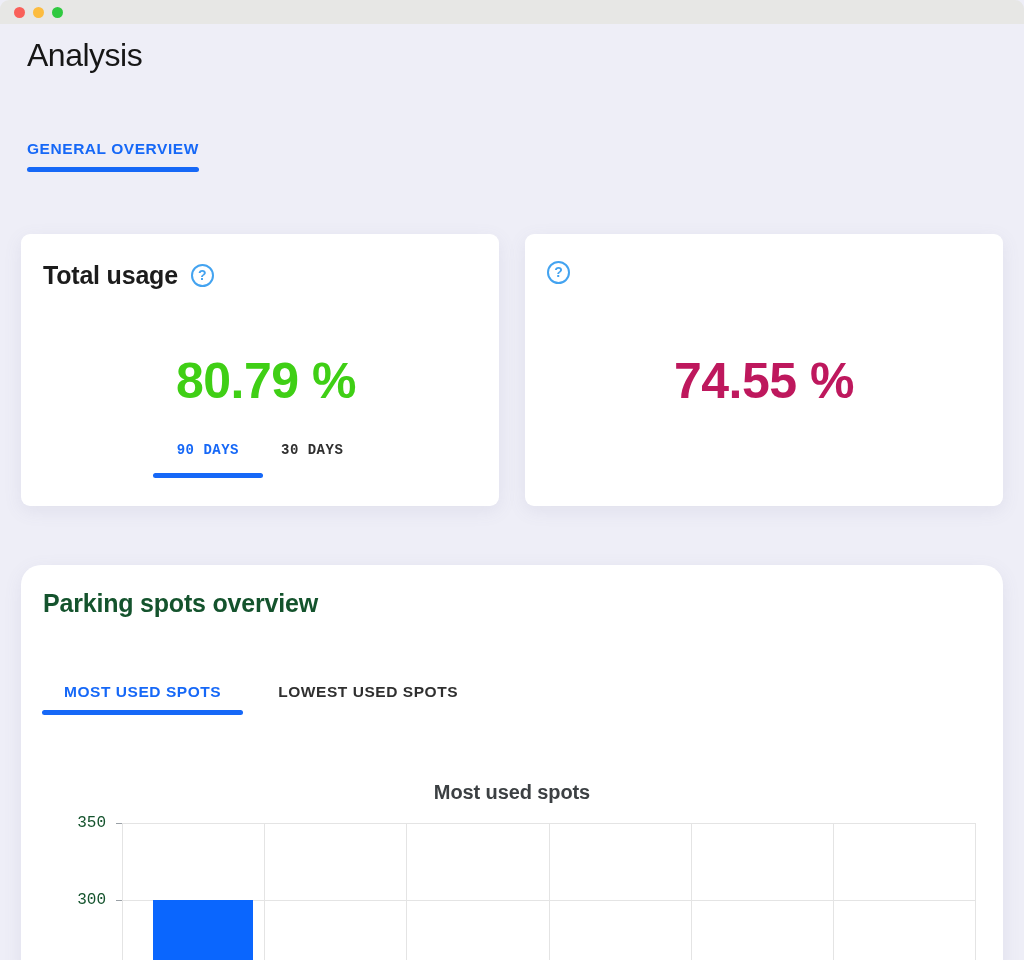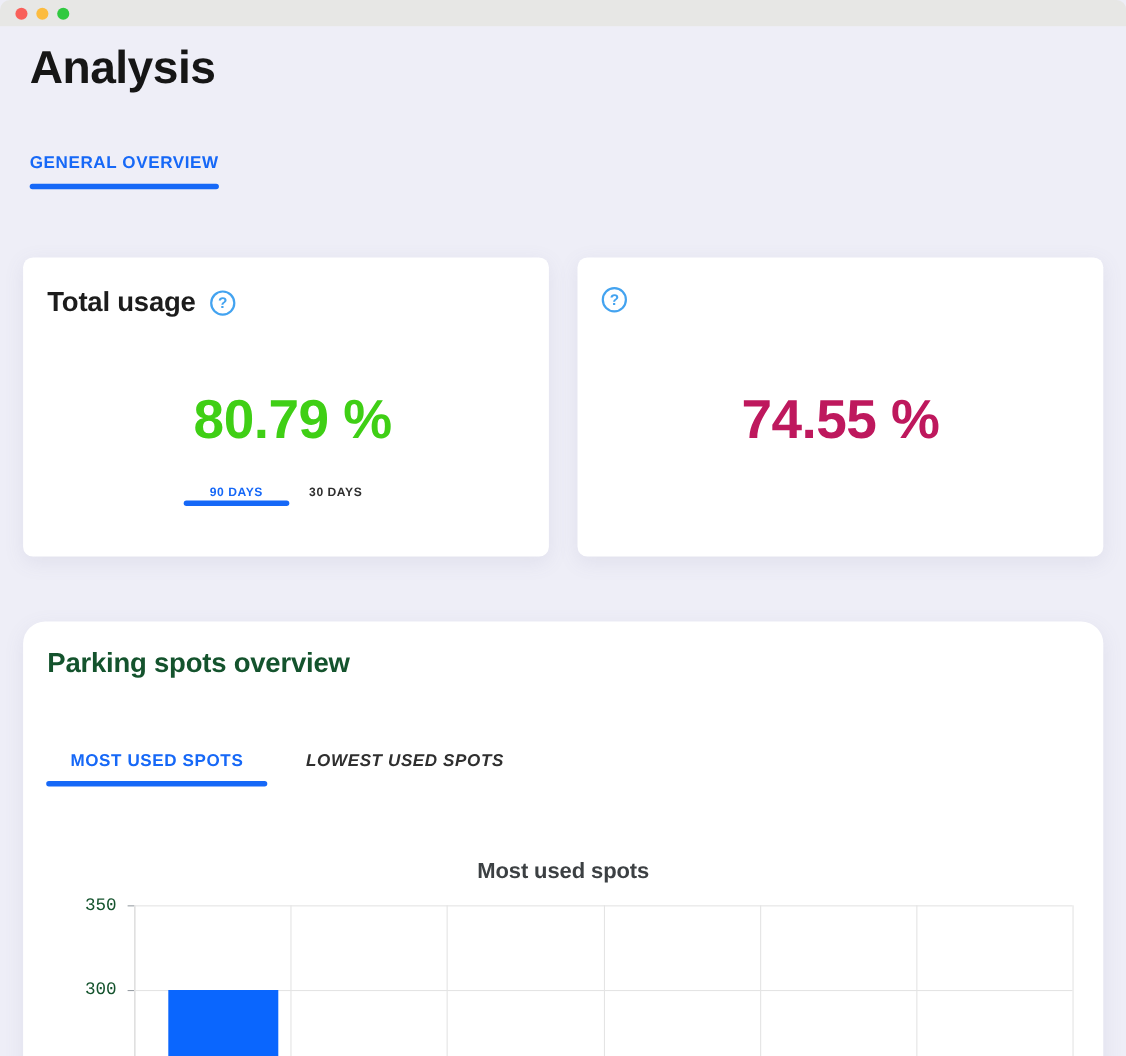--- a/index.html
+++ b/index.html
@@ -49,22 +49,22 @@
     width: 1024px;
     height: 936px;
     background: #eeeef7;
     overflow: hidden;
   }
 
   .page-title {
     position: absolute;
     left: 27px;
     top: 13px;
-    font-size: 42px;
-    font-weight: 700;
+    font-size: 32px;
+    font-weight: 400;
     color: #161616;
     letter-spacing: -0.5px;
     line-height: 1.15;
   }
 
   
   .tabbar {
     position: absolute;
     left: 27px;
     top: 116px;
@@ -158,29 +158,29 @@
   .range-tabs {
     position: absolute;
     left: 0; right: 0;
     top: 208px;
     display: flex;
     justify-content: center;
     gap: 42px;
   }
   .range-tab {
     position: relative;
-    font-size: 11px;
+    font-size: 14px;
     font-weight: 700;
     letter-spacing: 0.5px;
     color: #2f2f2f;
-    padding-bottom: 6px;
+    padding-bottom: 20px;
     cursor: pointer;
     background: none;
     border: none;
-    font-family: Liberation Sans, sans-serif;
+    font-family: Liberation Mono, monospace;
   }
   .range-tab.active { color: #1668f7; }
   .range-tab.active::after {
     content: "";
     position: absolute;
     left: -24px; right: -24px;
     bottom: 0;
     height: 5px;
     border-radius: 3px;
     background: #1668f7;
@@ -219,21 +219,21 @@
     font-size: 15.5px;
     font-weight: 700;
     letter-spacing: 0.55px;
     color: #2f2f2f;
     padding-bottom: 14px;
     cursor: pointer;
     background: none;
     border: none;
     font-family: inherit;
   }
-  .panel-tab + .panel-tab { margin-left: 57px; font-style: italic; }
+  .panel-tab + .panel-tab { margin-left: 57px; }
   .panel-tab.active { color: #1668f7; }
   .panel-tab.active::after {
     content: "";
     position: absolute;
     left: -22px; right: -22px;
     bottom: 0;
     height: 5px;
     border-radius: 3px;
     background: #1668f7;
   }

